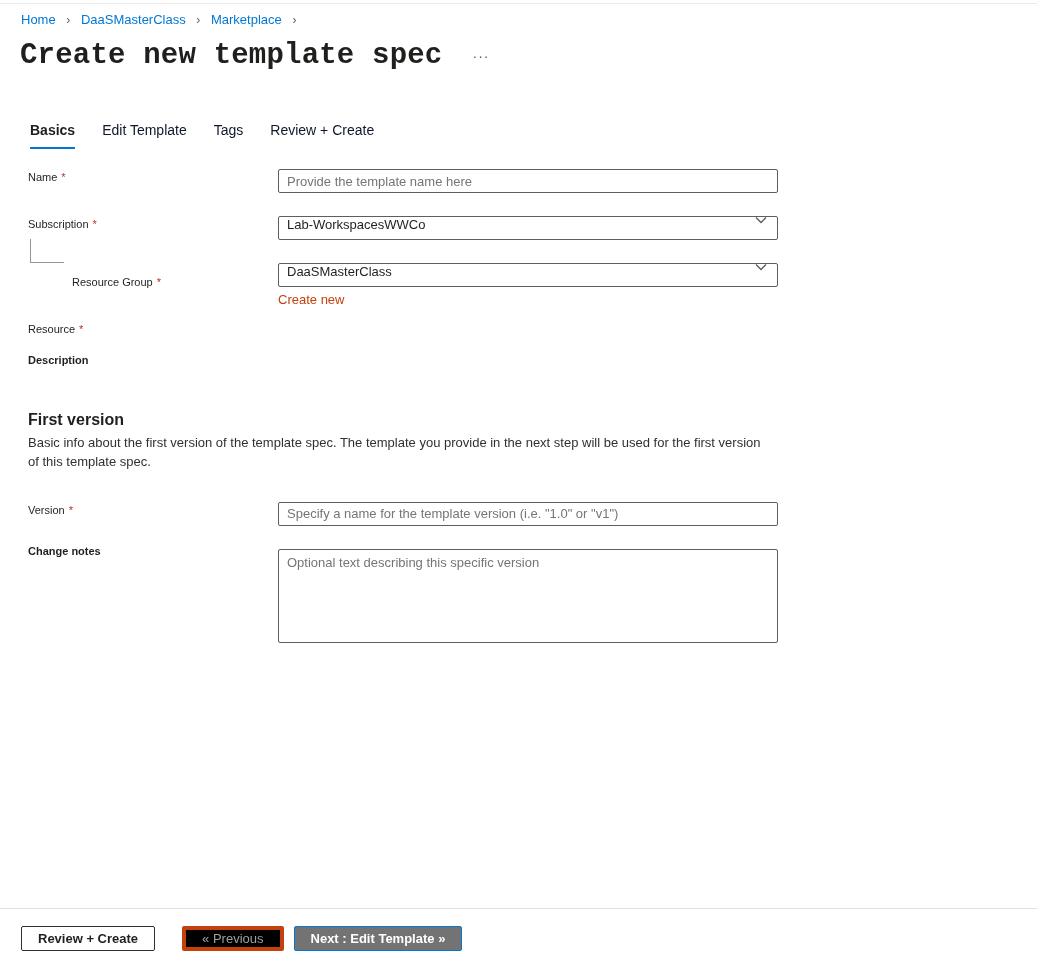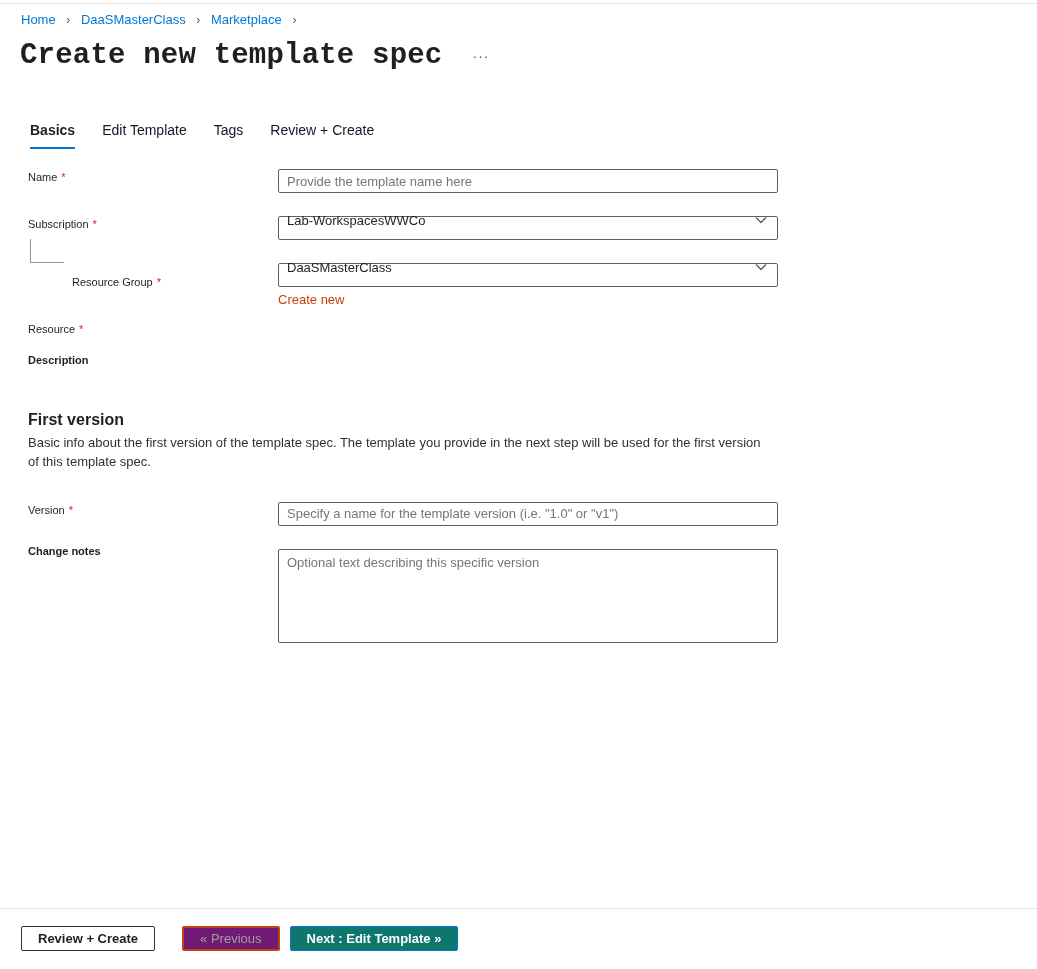--- a/index.html
+++ b/index.html
@@ -56,21 +56,21 @@
   input[type="text"], textarea, .select-box {
     width: 100%; border: 1px solid #605e5c; border-radius: 2px;
     font-family: "Liberation Sans", "DejaVu Sans", sans-serif;
     font-size: 13px; color: #201f1e; background: #fff; margin-top: 8px;
   }
   input[type="text"] { height: 24px; padding: 0 8px; }
   input::placeholder, textarea::placeholder { color: #757575; opacity: 1; }
   textarea { height: 129px; padding: 5px 8px; resize: none; }
   textarea.small { height: 94px; }
   .select-box {
-    height: 24px; display: flex; align-items: center; justify-content: space-between;
+    height: 24px; display: flex; justify-content: space-between;
     padding: 0 10px 16px 8px; cursor: pointer;
   }
   .chevron { display: flex; align-items: center; }
   .link {
     display: inline-block; margin-top: 5px; font-size: 13px;
     color: #c2410c; text-decoration: none; cursor: pointer;
   }
   .after-link { margin-top: 11px; }
   
   .section-heading { margin: 45px 0 0 28px; font-size: 16px; font-weight: 700; color: #201f1e; }
@@ -86,25 +86,25 @@
   }
   .footer-buttons { padding: 17px 0 0 21px; display: flex; align-items: center; }
   button {
     font-family: "Liberation Sans", "DejaVu Sans", sans-serif;
     font-size: 13px; height: 25px; border-radius: 2px; cursor: pointer; padding: 0 16px;
   }
   .btn-secondary {
     background: #fff; border: 1px solid #323130; color: #201f1e; font-weight: 700;
   }
   .btn-disabled {
-    margin-left: 27px; background: #701a75; border: 2px solid #c2410c;
+    margin-left: 27px; background: #000000; border: 4px solid #c2410c;
     color: #a19f9d; cursor: default;
   }
   .btn-primary {
-    margin-left: 10px; background: #0f766e; border: 1px solid #0078d4;
+    margin-left: 10px; background: #737373; border: 1px solid #0078d4;
     color: #ffffff; font-weight: 700;
   }
 </style>
 </head>
 <body>
 
 <div class="top-divider"></div>
 
 <div class="breadcrumb">
   <a>Home</a>

